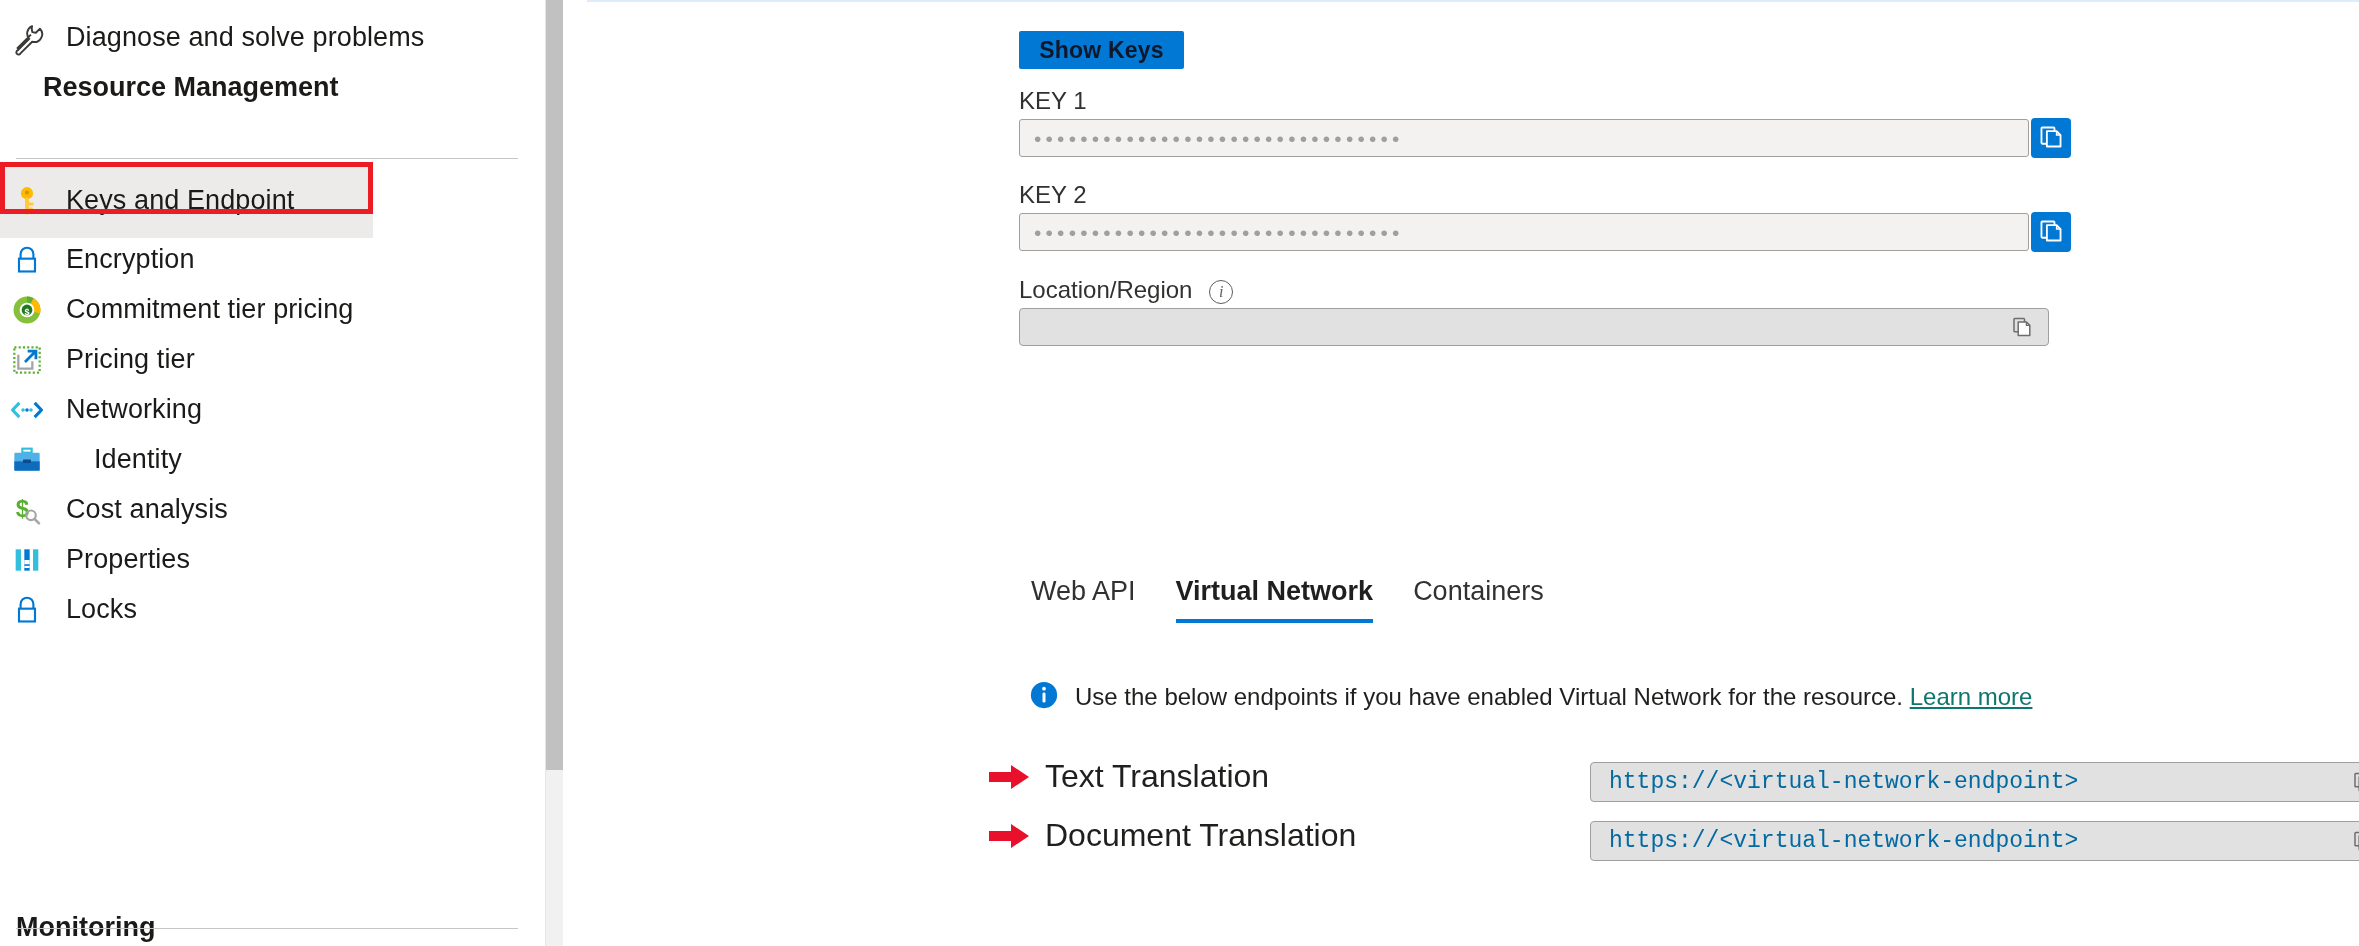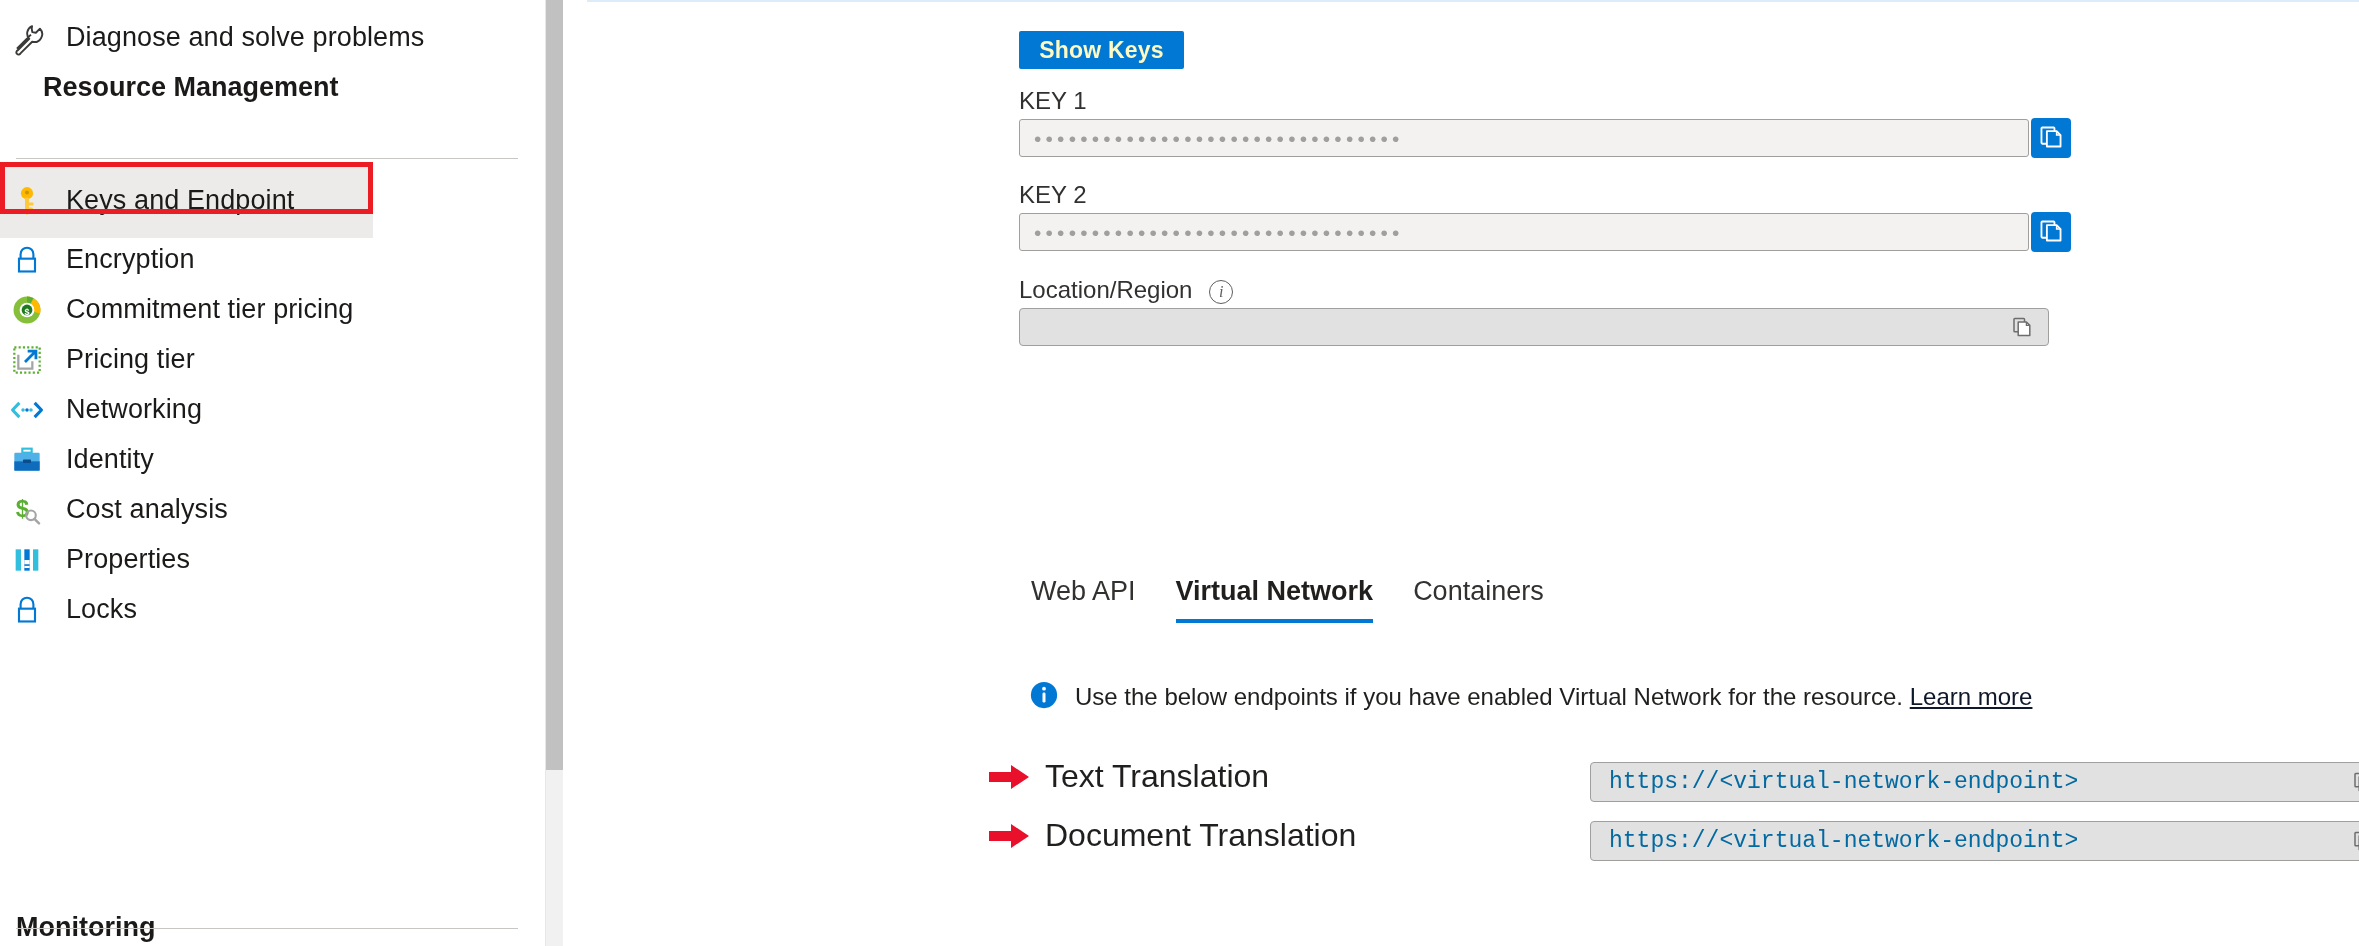--- a/index.html
+++ b/index.html
@@ -120,21 +120,21 @@
 
   .content { position: absolute; left: 0; top: 0; right: 0; bottom: 0; }
 
   .show-keys-btn {
     position: absolute;
     left: 456px;
     top: 31px;
     width: 165px;
     height: 38px;
     background: #0078d4;
-    color: #fef9c3;
+    color: #0f172a;
     border: none;
     border-radius: 2px;
     font-size: 23px;
     font-weight: bold;
     font-family: "Liberation Sans", sans-serif;
     cursor: pointer;
     letter-spacing: 0.2px;
   }
 
   .field-label {
@@ -253,21 +253,21 @@
     display: flex;
     align-items: center;
   }
   .info-banner .ibtext {
     font-size: 24px;
     color: #201f1e;
     margin-left: 16px;
     white-space: nowrap;
   }
   .info-banner a {
-    color: #0f172a;
+    color: #0f766e;
     text-decoration: underline;
   }
 
   .ep-row {
     position: absolute;
     display: flex;
     align-items: center;
   }
   .red-arrow { width: 44px; height: 30px; flex: 0 0 44px; margin-right: 14px; }
   .ep-label {
@@ -350,21 +350,21 @@
           <path d="M6.6 7 L1.8 12 L6.6 17" fill="none" stroke="#32bedd" stroke-width="2.2" stroke-linejoin="round"></path>
           <path d="M17.4 7 L22.2 12 L17.4 17" fill="none" stroke="#0078d4" stroke-width="2.2" stroke-linejoin="round"></path>
           <circle cx="9.2" cy="12" r="1.25" fill="#32bedd"></circle>
           <circle cx="12" cy="12" r="1.25" fill="#0078d4"></circle>
           <circle cx="14.8" cy="12" r="1.25" fill="#32bedd"></circle>
         </svg>
       </span>
       <span class="lbl">Networking</span>
     </div>
 
-    <div class="nav-item" style="position:absolute; top:422px; left:0;">
+    <div class="nav-item" style="position:absolute; top:422px; left:0;gap:28px;">
       <span class="ico">
         <svg width="32" height="32" viewBox="0 0 24 24">
           <rect x="8.5" y="3.5" width="7" height="3" fill="none" stroke="#32bedd" stroke-width="1.6"></rect>
           <rect x="2.5" y="6.5" width="19" height="13.5" rx="0.8" fill="#50b0e8"></rect>
           <path d="M2.5 13 H21.5 V20 H2.5 Z" fill="#0f6cbd"></path>
           <rect x="9" y="11.6" width="6" height="2.6" rx="0.5" fill="#0b4d8c"></rect>
         </svg>
       </span>
       <span class="lbl">Identity</span>
     </div>

